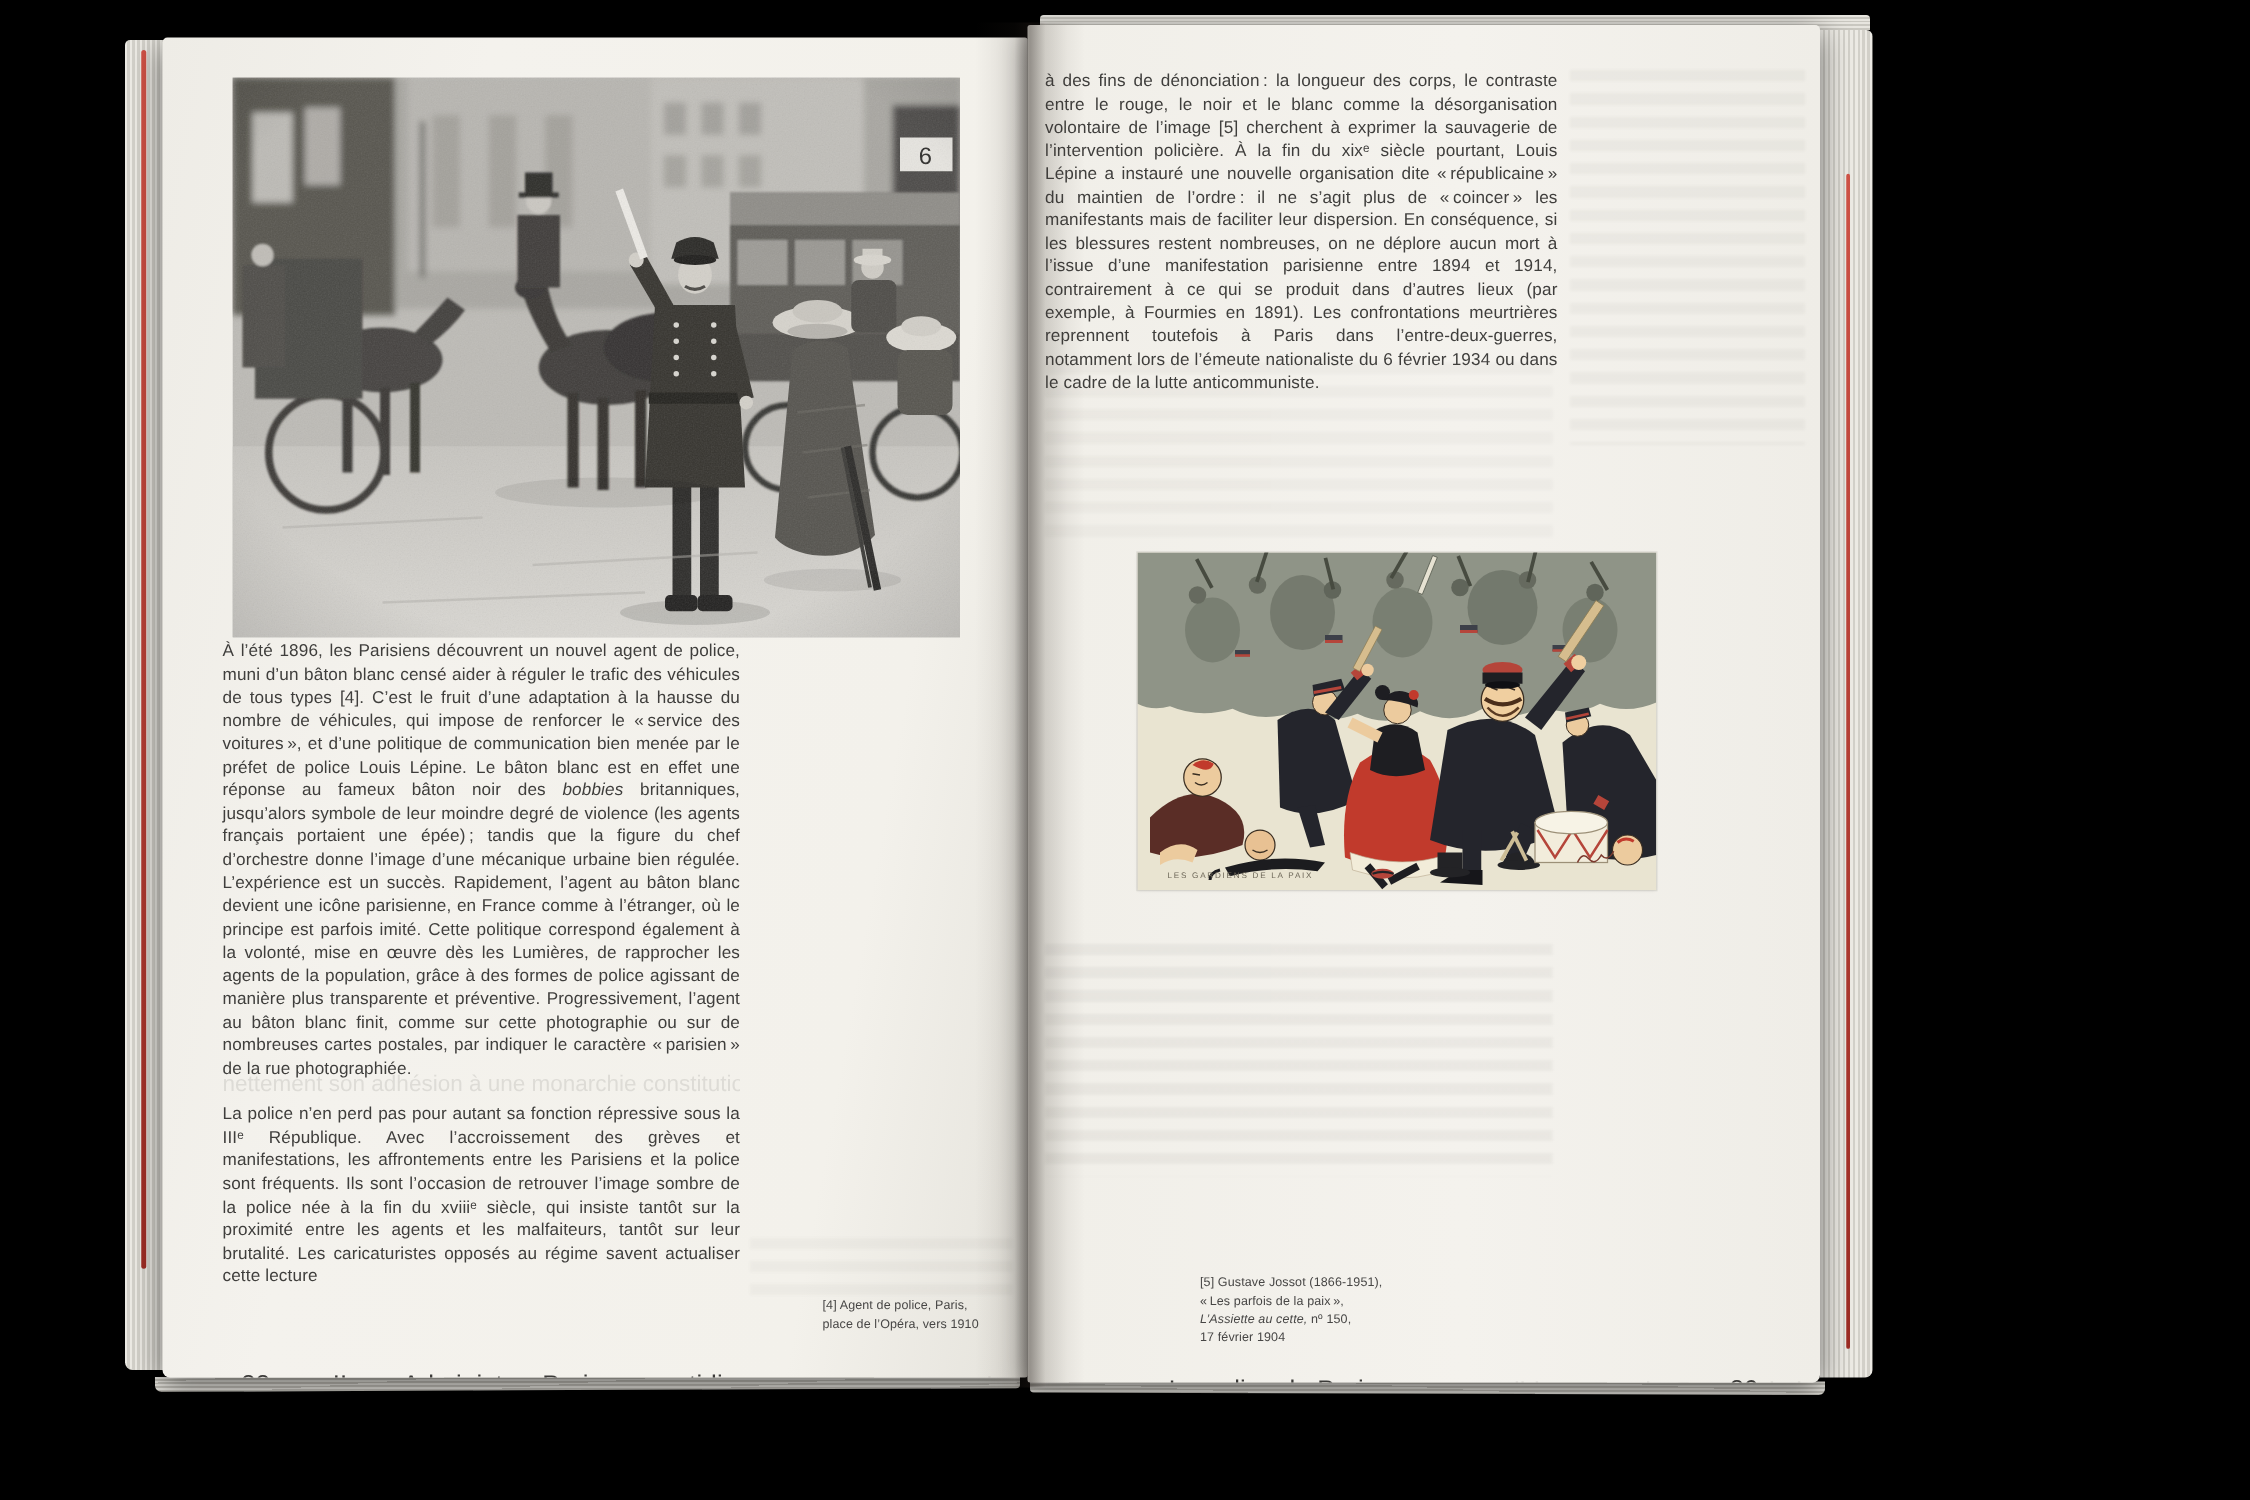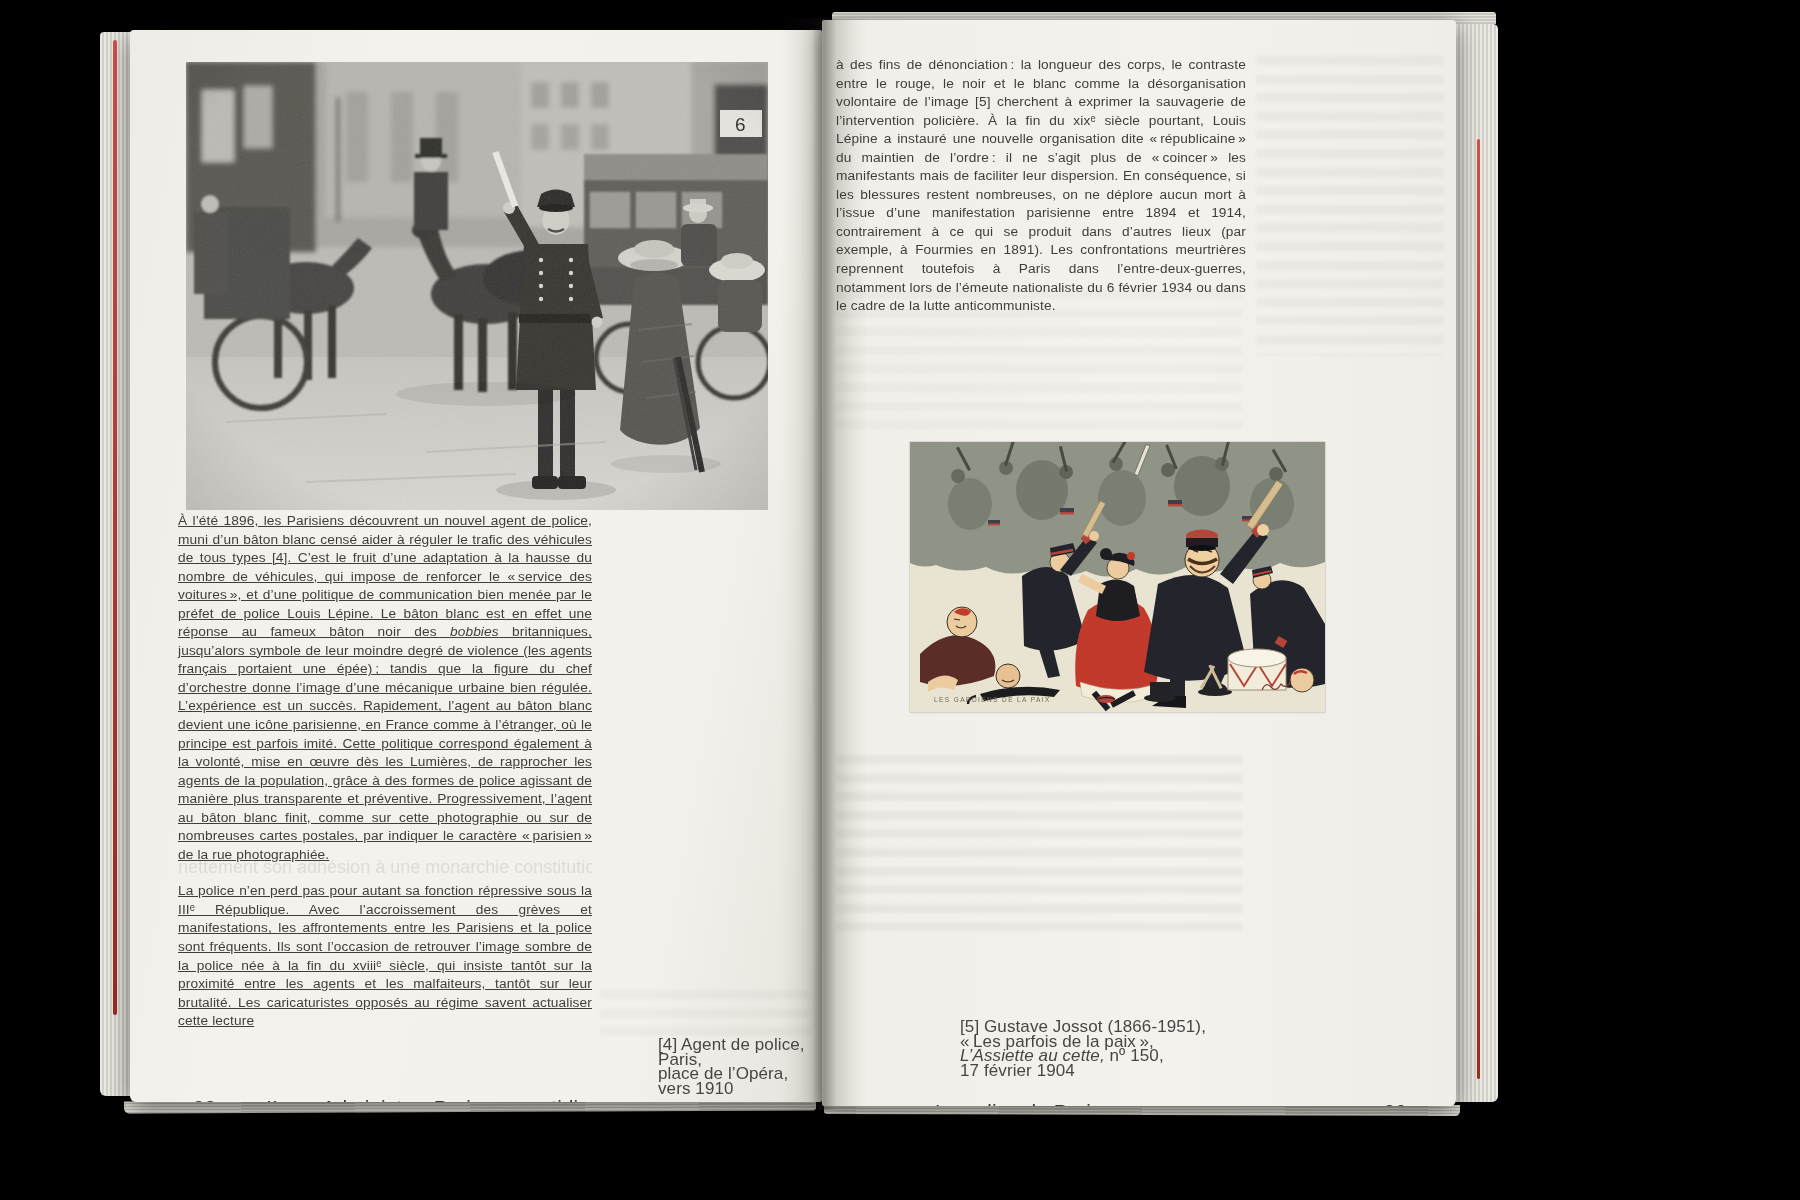--- a/index.html
+++ b/index.html
@@ -28,25 +28,25 @@
       box-shadow:0 6px 24px rgba(0,0,0,.55);}
   .page-right{left:822px;top:20px;width:634px;height:1086px;border-radius:2px 4px 6px 2px;
       background:linear-gradient(to right,#d8d6cf 0%,#f1efe9 5%,#f4f2ed 55%,#efede7 100%);
       box-shadow:0 6px 24px rgba(0,0,0,.55);}
   .gutter{position:absolute;left:780px;top:18px;width:88px;height:1092px;pointer-events:none;
       background:linear-gradient(to right,rgba(0,0,0,0) 0%,rgba(60,50,42,.10) 36%,rgba(38,30,26,.38) 50%,rgba(60,50,42,.12) 64%,rgba(0,0,0,0) 100%);}
 
   
   .body-text{position:absolute;text-align:justify;font-size:13.7px;line-height:18.55px;
       letter-spacing:.12px;color:#3f3e3c;hyphens:auto;-webkit-hyphens:auto;}
-  .body-text p{margin:0 0 18px 0;text-decoration:underline;}
+  .body-text p{margin:0 0 18px 0;}
   .left-col{left:48px;top:482px;width:414px;}
   .right-col{left:14px;top:36px;width:410px;}
   em{font-style:italic;}
-  .caption{position:absolute;font-size:17px;line-height:14.6px;color:#474645;letter-spacing:.1px;}
+  .caption{position:absolute;font-size:10px;line-height:14.6px;color:#474645;letter-spacing:.1px;}
   .caption-left{left:528px;top:1008px;}
   .caption-right{left:138px;top:1000px;}
 
   .folio{position:absolute;font-size:20.5px;letter-spacing:.2px;color:#3b3a38;white-space:nowrap;}
   .folio-left{left:63px;top:1066px;}
   .folio-left .numeral{margin-left:50px;}
   .folio-left .parttitle{margin-left:44px;}
   .folio-right{left:113px;top:1080px;width:472px;display:flex;justify-content:space-between;}
 
   

